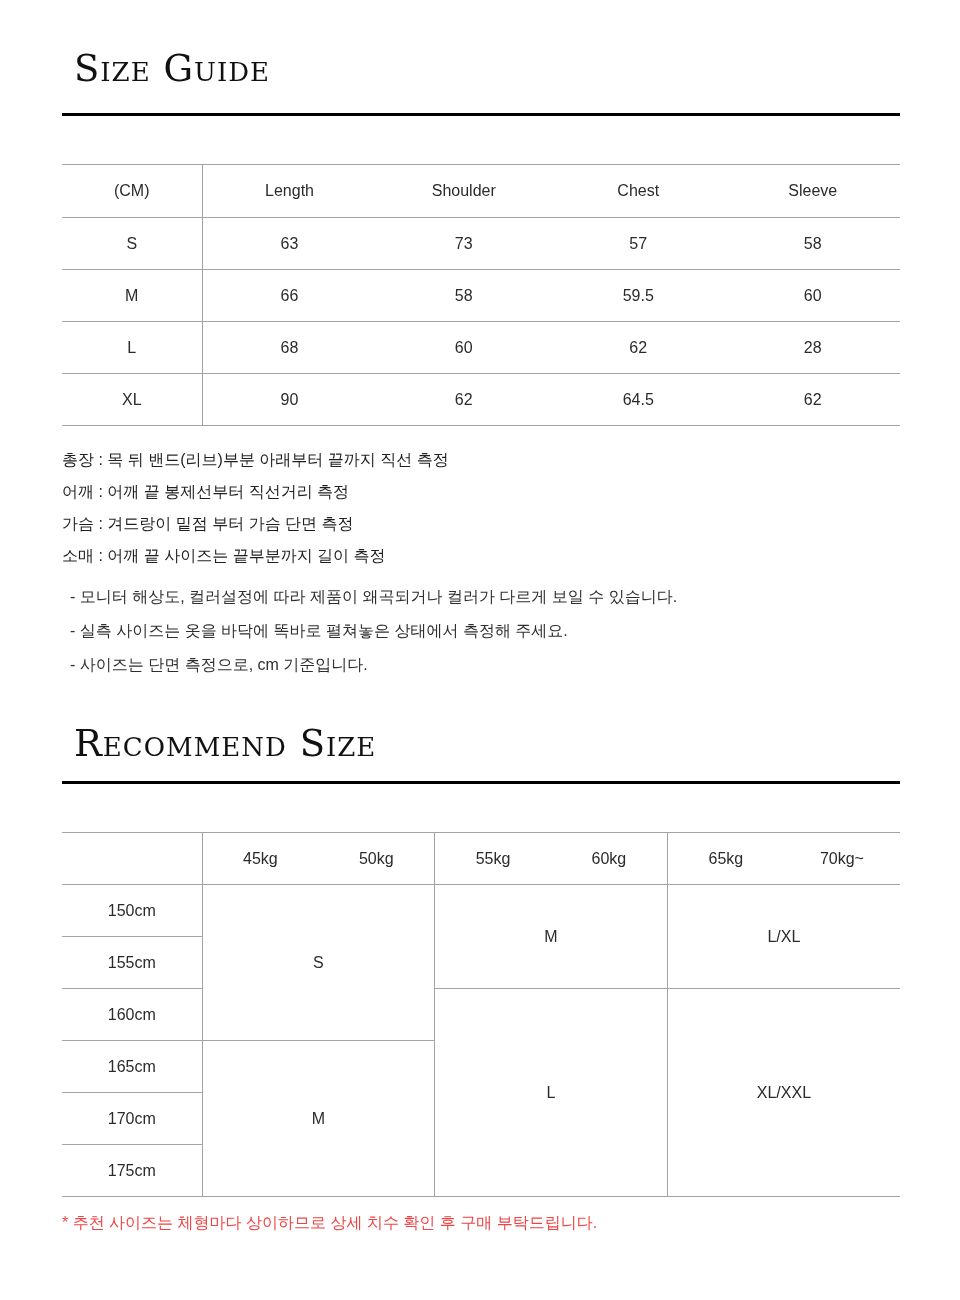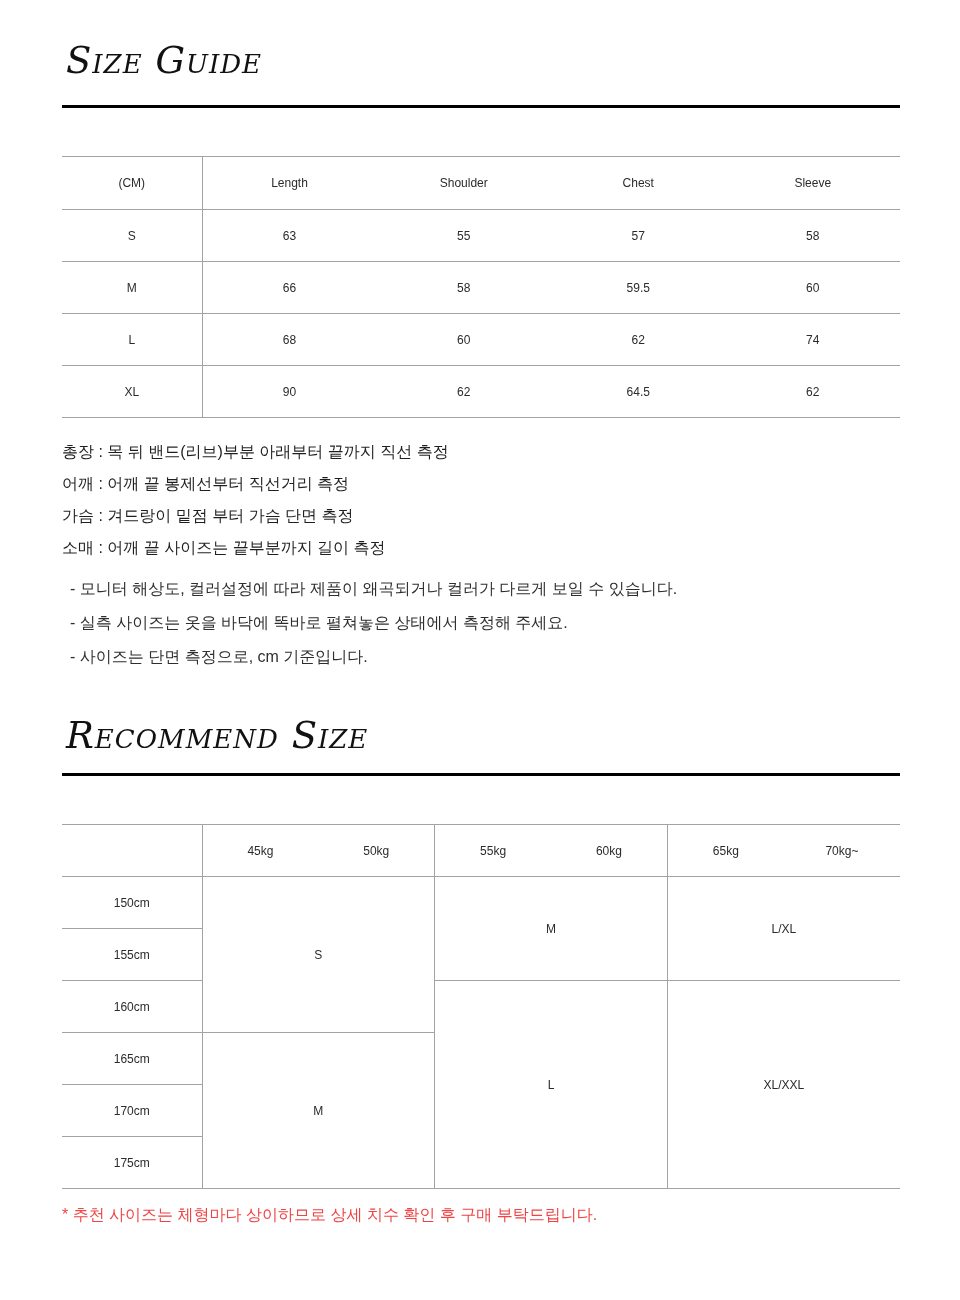--- a/index.html
+++ b/index.html
@@ -8,45 +8,44 @@
     width: 960px;
     height: 1300px;
     background: #ffffff;
     font-family: "Liberation Sans", sans-serif;
     color: #2b2b2b;
     overflow: hidden;
   }
   .page { padding: 0 60px 0 62px; }
 
   .sec-title {
-    margin: 4px;
+    margin: 12px;
     font-family: "DejaVu Serif", serif;
     font-variant: small-caps;
     font-weight: 500;
     font-size: 37px;
     line-height: 46px;
     letter-spacing: 1px;
     color: #111111;
-    font-style: italic;
   }
   .sec-title.first { padding-top: 34px; }
   .sec-title.second { margin-top: 43px; }
 
   .rule {
     height: 3px;
     background: #000000;
     margin-top: 21px;
   }
   .rule.second { margin-top: 14px; }
 
   table {
     width: 100%;
     border-collapse: collapse;
     table-layout: fixed;
-    font-size: 12px;
+    font-size: 16px;
     color: #2b2b2b;
   }
 
   .size-table { margin-top: 48px; }
   .size-table th, .size-table td {
     border-top: 1px solid #a3a3a3;
     border-bottom: 1px solid #a3a3a3;
     font-weight: normal;
     text-align: center;
     vertical-align: middle;
@@ -118,37 +117,37 @@
         <th>Length</th>
         <th>Shoulder</th>
         <th>Chest</th>
         <th>Sleeve</th>
       </tr>
     </thead>
     <tbody>
       <tr>
         <td class="c1">S</td>
         <td>63</td>
-        <td>55</td>
+        <td>73</td>
         <td>57</td>
         <td>58</td>
       </tr>
       <tr>
         <td class="c1">M</td>
         <td>66</td>
         <td>58</td>
         <td>59.5</td>
         <td>60</td>
       </tr>
       <tr>
         <td class="c1">L</td>
         <td>68</td>
         <td>60</td>
         <td>62</td>
-        <td>74</td>
+        <td>28</td>
       </tr>
       <tr>
         <td class="c1">XL</td>
         <td>90</td>
         <td>62</td>
         <td>64.5</td>
         <td>62</td>
       </tr>
     </tbody>
   </table>

